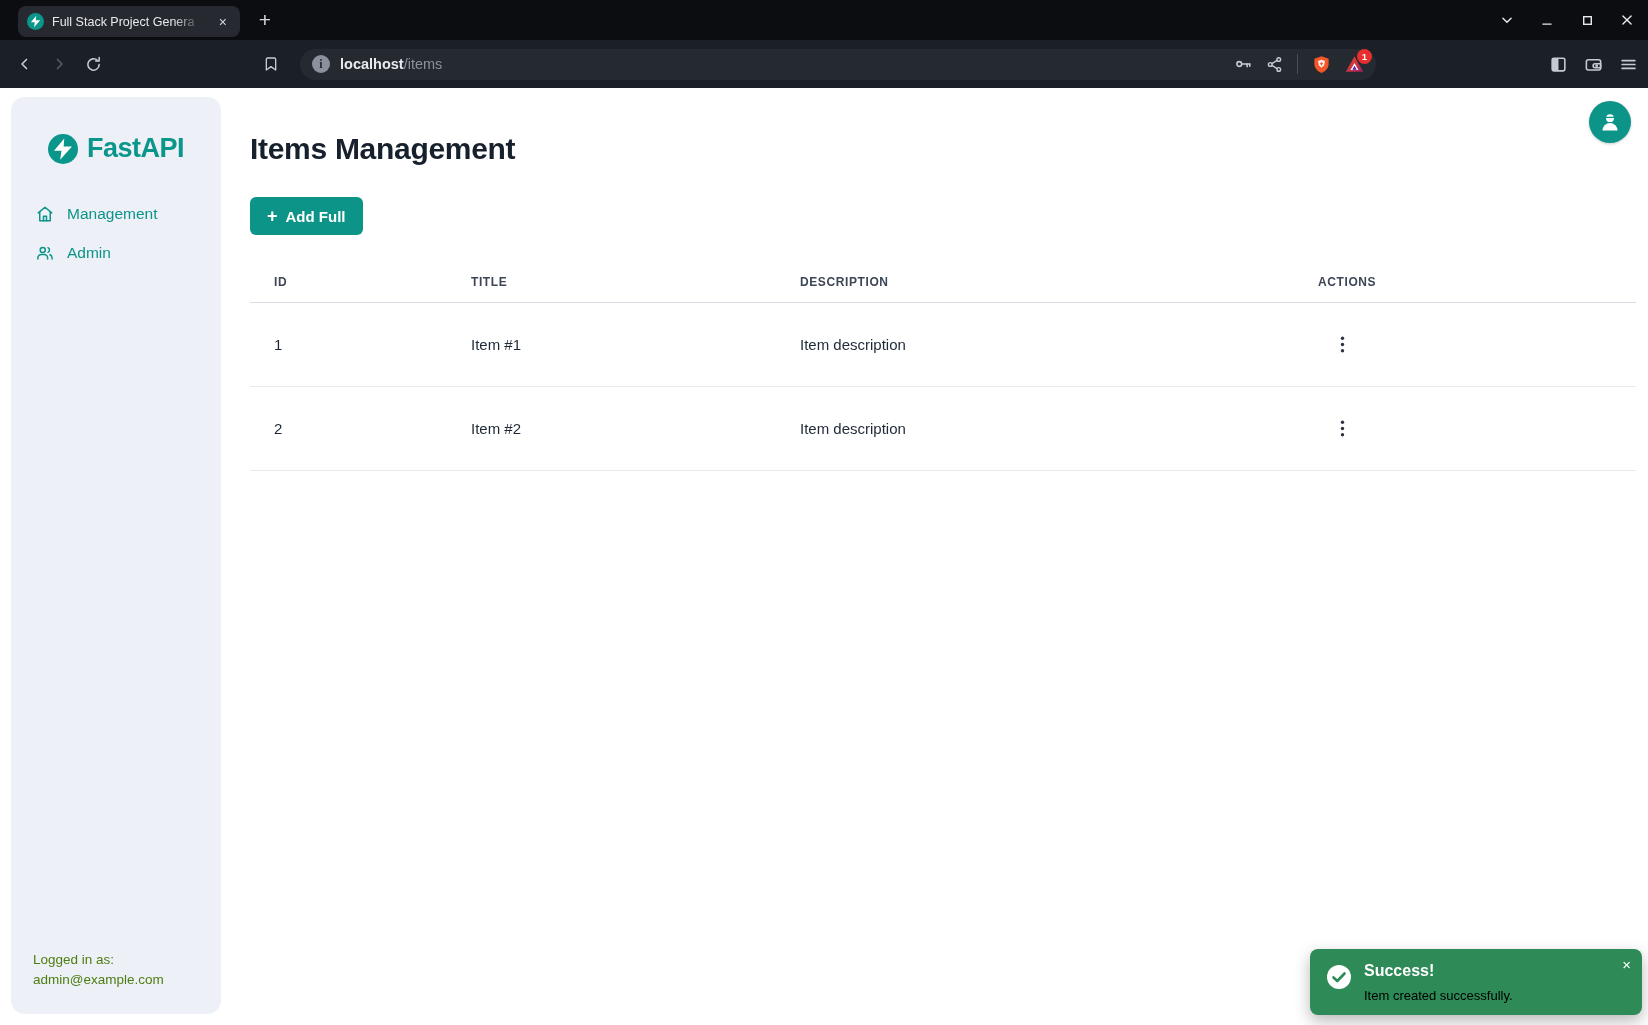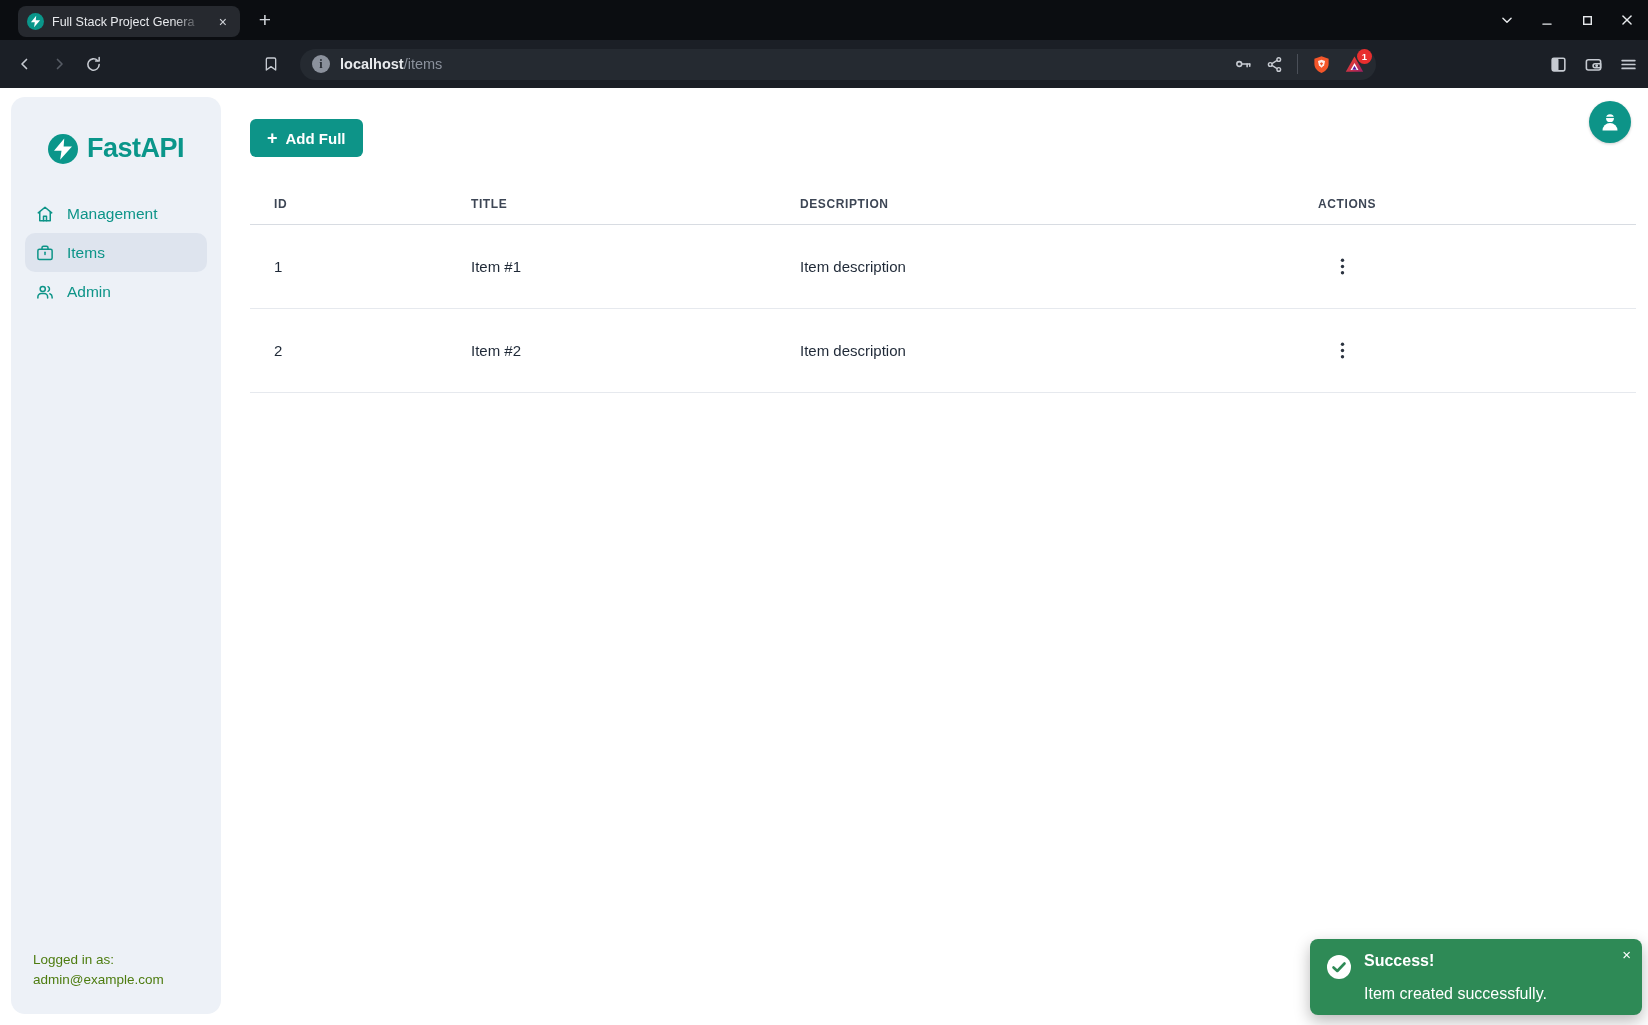--- a/index.html
+++ b/index.html
@@ -70,21 +70,21 @@
   .items-table td { font-size:15px; color:#1f2937; padding:29px 0 29px 24px; border-bottom:1px solid #e6e9ee; }
   .col-id { width:197px; } .col-title { width:329px; } .col-desc { width:518px; }
   .kebab-btn { background:none; border:none; margin-left:16px; padding:4px 6px; cursor:pointer; display:flex; }
 
   
   .toast { position:absolute; right:6px; bottom:10px; width:332px; min-height:65px; background:#2e8a56;
            border-radius:8px; box-shadow:0 6px 16px rgba(0,0,0,.28); color:#fff;
            display:flex; align-items:flex-start; padding:13px 14px 12px 16px; gap:12px; }
   .toast-check { flex:none; margin-top:2px; }
   .toast-title { font-size:16px; font-weight:700; }
-  .toast-msg { font-size:16px; color:#ffffff; margin-top:15px; }
+  .toast-msg { font-size:13px; color:#000000; margin-top:8px; }
   .toast-close { position:absolute; top:6px; right:9px; background:none; border:none; color:#fff;
                  font-size:15px; cursor:pointer; line-height:1; padding:2px; }
 
   svg.ic { display:block; }
 </style>
 </head>
 <body>
 
 <div class="tabstrip">
   <div class="tab">
@@ -227,46 +227,39 @@
 
     <nav class="nav">
       <div class="nav-item">
         <svg class="ic" width="18" height="18" viewBox="0 0 24 24" fill="none" stroke="currentColor" stroke-width="2" stroke-linecap="round" stroke-linejoin="round">
           <path d="M3 10.5L12 3l9 7.5"></path>
             <path d="M5 9.5V21h14V9.5"></path>
             <path d="M10 21v-6h4v6"></path>
         </svg>
         <span>Management</span>
       </div>
-      <div class="nav-item active">
-        <svg class="ic" width="18" height="18" viewBox="0 0 24 24" fill="none" stroke="currentColor" stroke-width="2" stroke-linecap="round" stroke-linejoin="round">
-          <rect x="2.5" y="7" width="19" height="13.5" rx="2"></rect>
-            <path d="M16 7V5a2 2 0 0 0-2-2h-4a2 2 0 0 0-2 2v2"></path>
-            <line x1="12" y1="11" x2="12" y2="14"></line>
-        </svg>
-        <span>Items</span>
-      </div>
       <div class="nav-item">
         <svg class="ic" width="18" height="18" viewBox="0 0 24 24" fill="none" stroke="currentColor" stroke-width="2" stroke-linecap="round" stroke-linejoin="round">
           <circle cx="9" cy="8" r="3.4"></circle>
             <path d="M2.5 20v-1.5a4.5 4.5 0 0 1 4.5-4.5h4a4.5 4.5 0 0 1 4.5 4.5V20"></path>
           <path d="M16 4.9a3.4 3.4 0 0 1 0 6.2"></path>
             <path d="M21.5 20v-1.5a4.5 4.5 0 0 0-3-4.2"></path>
         </svg>
         <span>Admin</span>
       </div>
     </nav>
 
     <div class="side-footer">
       <div>Logged in as:</div>
       <div>admin@example.com</div>
     </div>
   </aside>
 
   <main class="main">
+    <h1 class="page-title">Items Management</h1>
 
     <button class="add-btn">
       <span class="add-plus">+</span>
       <span>Add Full</span>
     </button>
 
     <table class="items-table">
       <thead>
         <tr>
           <th class="col-id">ID</th>

